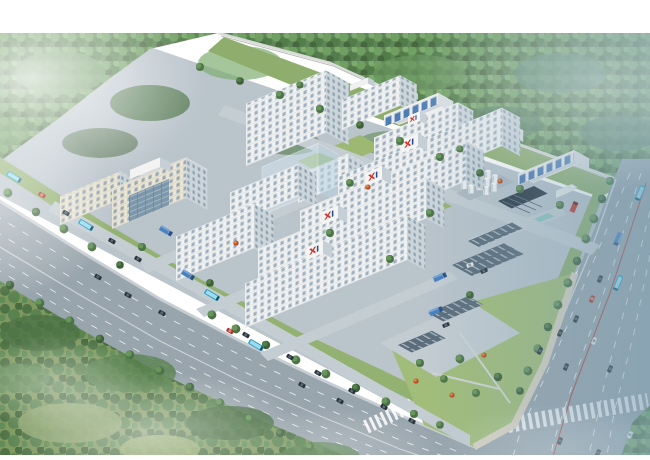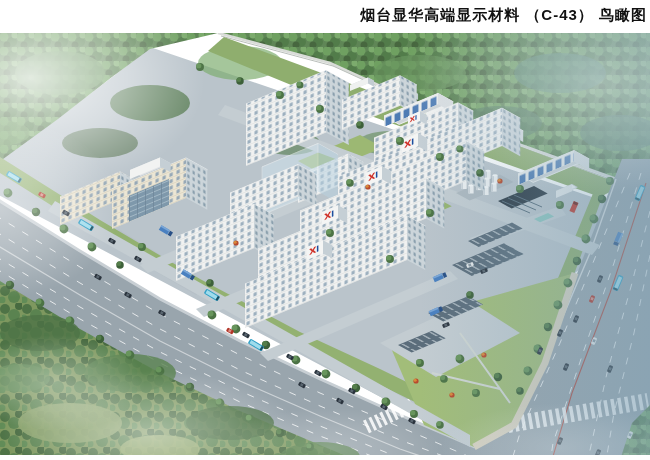--- a/index.html
+++ b/index.html
@@ -6,21 +6,20 @@
   #stage{position:relative;width:650px;height:460px;background:#ffffff;overflow:hidden;
          font-family:"Liberation Sans","DejaVu Sans",sans-serif;}
   #page-title{position:absolute;top:6px;right:3px;width:647px;text-align:right;
               font-size:15px;font-weight:bold;color:#111;letter-spacing:1px;white-space:pre;}
   #render{position:absolute;top:33px;left:0;width:650px;height:422px;}
 </style>
 </head>
 <body>
 
 <div id="stage">
-  <div id="page-title">烟台显华高端显示材料 （C-43） 鸟瞰图</div>
 
   <svg id="render" viewBox="0 0 650 422" xmlns="http://www.w3.org/2000/svg">
     <defs>
       <radialGradient id="mist" cx="50%" cy="50%" r="50%">
         <stop offset="0%" stop-color="#ffffff" stop-opacity=".95"></stop>
         <stop offset="55%" stop-color="#ffffff" stop-opacity=".5"></stop>
         <stop offset="100%" stop-color="#ffffff" stop-opacity="0"></stop>
       </radialGradient>
       <linearGradient id="bh" x1="0" y1="0" x2="1" y2="0">
         <stop offset="0" stop-color="#7fa3b8" stop-opacity="0"></stop>

